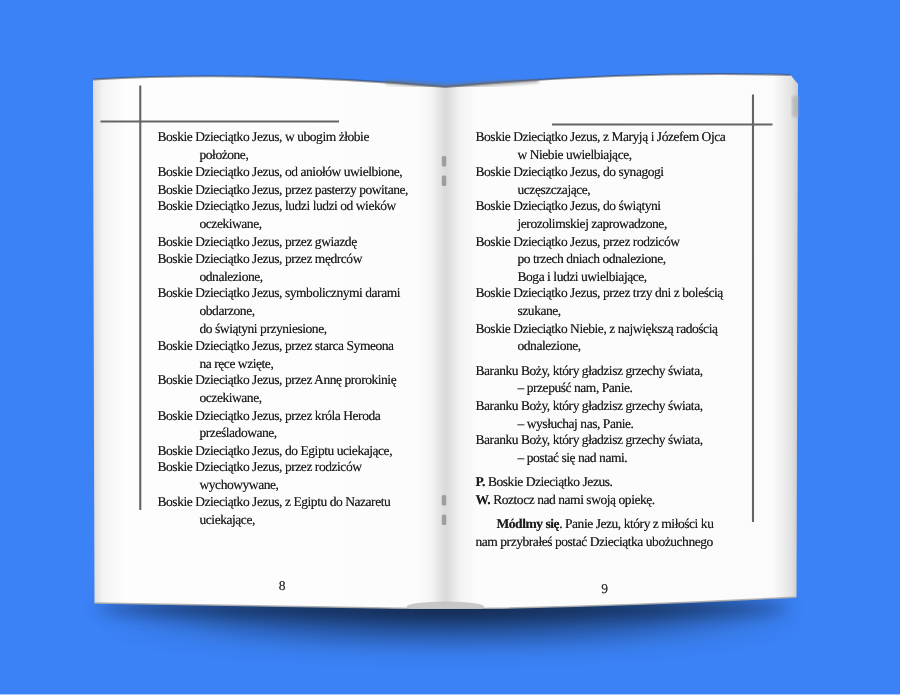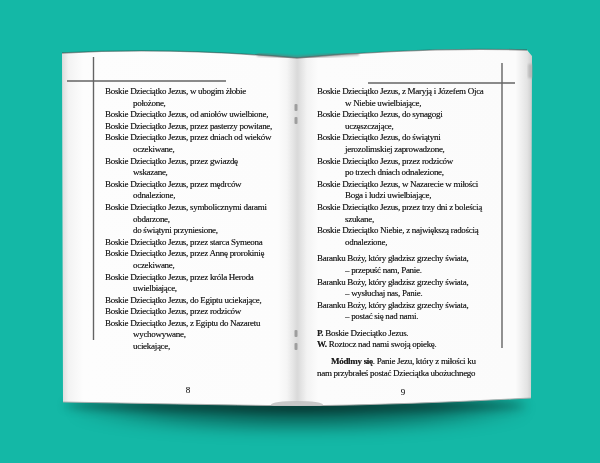--- a/index.html
+++ b/index.html
@@ -1,16 +1,16 @@
 <!DOCTYPE html>
 <html><head>
 <meta charset="utf-8">
 <style>
   html,body{margin:0;padding:0;background:#ffffff;}
-  .stage{position:relative;width:600px;height:463px;background:#14b8a6;overflow:hidden;
+  .stage{position:relative;width:600px;height:463px;background:#3b82f6;overflow:hidden;
          font-family:"Liberation Serif", serif;}
   
   .shadow-wide{position:absolute;left:75px;top:397px;width:450px;height:36px;
     background:radial-gradient(ellipse at 50% 30%, rgba(0,0,0,.55) 0%, rgba(0,0,0,.32) 45%, rgba(0,0,0,0) 75%);
     filter:blur(7px);}
   .shadow-near{position:absolute;left:64px;top:399px;width:462px;height:13px;border-radius:50%;
     background:rgba(0,0,0,.42);filter:blur(5px);}
   .book{position:absolute;left:57px;top:46px;width:476px;height:360px;}
   .book svg{position:absolute;left:0;top:0;}
   .text-col{position:absolute;color:#1e1e1e;font-size:9px;line-height:11.6px;
@@ -89,51 +89,50 @@
         <line x1="445" y1="17" x2="445" y2="302"></line>
         <line x1="311" y1="37" x2="458" y2="37"></line>
       </g>
     </svg>
 
     <div class="text-col col-left" id="left-text">
         <div class="line">Boskie Dzieciątko Jezus, w ubogim żłobie</div>
         <div class="line hang">położone,</div>
         <div class="line">Boskie Dzieciątko Jezus, od aniołów uwielbione,</div>
         <div class="line">Boskie Dzieciątko Jezus, przez pasterzy powitane,</div>
-        <div class="line">Boskie Dzieciątko Jezus, przez dniach od wieków</div>
+        <div class="line">Boskie Dzieciątko Jezus, ludzi ludzi od wieków</div>
         <div class="line hang">oczekiwane,</div>
         <div class="line">Boskie Dzieciątko Jezus, przez gwiazdę</div>
-        <div class="line hang">wskazane,</div>
         <div class="line">Boskie Dzieciątko Jezus, przez mędrców</div>
         <div class="line hang">odnalezione,</div>
         <div class="line">Boskie Dzieciątko Jezus, symbolicznymi darami</div>
         <div class="line hang">obdarzone,</div>
         <div class="line hang">do świątyni przyniesione,</div>
         <div class="line">Boskie Dzieciątko Jezus, przez starca Symeona</div>
+        <div class="line hang">na ręce wzięte,</div>
         <div class="line">Boskie Dzieciątko Jezus, przez Annę prorokinię</div>
         <div class="line hang">oczekiwane,</div>
         <div class="line">Boskie Dzieciątko Jezus, przez króla Heroda</div>
-        <div class="line hang">uwielbiające,</div>
+        <div class="line hang">prześladowane,</div>
         <div class="line">Boskie Dzieciątko Jezus, do Egiptu uciekające,</div>
         <div class="line">Boskie Dzieciątko Jezus, przez rodziców</div>
+        <div class="line hang">wychowywane,</div>
         <div class="line">Boskie Dzieciątko Jezus, z Egiptu do Nazaretu</div>
-        <div class="line hang">wychowywane,</div>
         <div class="line hang">uciekające,</div>
       </div>
 
     <div class="text-col col-right" id="right-text">
         <div class="line">Boskie Dzieciątko Jezus, z Maryją i Józefem Ojca</div>
         <div class="line hang">w Niebie uwielbiające,</div>
         <div class="line">Boskie Dzieciątko Jezus, do synagogi</div>
         <div class="line hang">uczęszczające,</div>
         <div class="line">Boskie Dzieciątko Jezus, do świątyni</div>
         <div class="line hang">jerozolimskiej zaprowadzone,</div>
         <div class="line">Boskie Dzieciątko Jezus, przez rodziców</div>
         <div class="line hang">po trzech dniach odnalezione,</div>
-        <div class="line">Boskie Dzieciątko Jezus, w Nazarecie w miłości</div>
         <div class="line hang">Boga i ludzi uwielbiające,</div>
         <div class="line">Boskie Dzieciątko Jezus, przez trzy dni z boleścią</div>
         <div class="line hang">szukane,</div>
         <div class="line">Boskie Dzieciątko Niebie, z największą radością</div>
         <div class="line hang">odnalezione,</div>
         <div class="line gap">Baranku Boży, który gładzisz grzechy świata,</div>
         <div class="line hang">– przepuść nam, Panie.</div>
         <div class="line">Baranku Boży, który gładzisz grzechy świata,</div>
         <div class="line hang">– wysłuchaj nas, Panie.</div>
         <div class="line">Baranku Boży, który gładzisz grzechy świata,</div>

